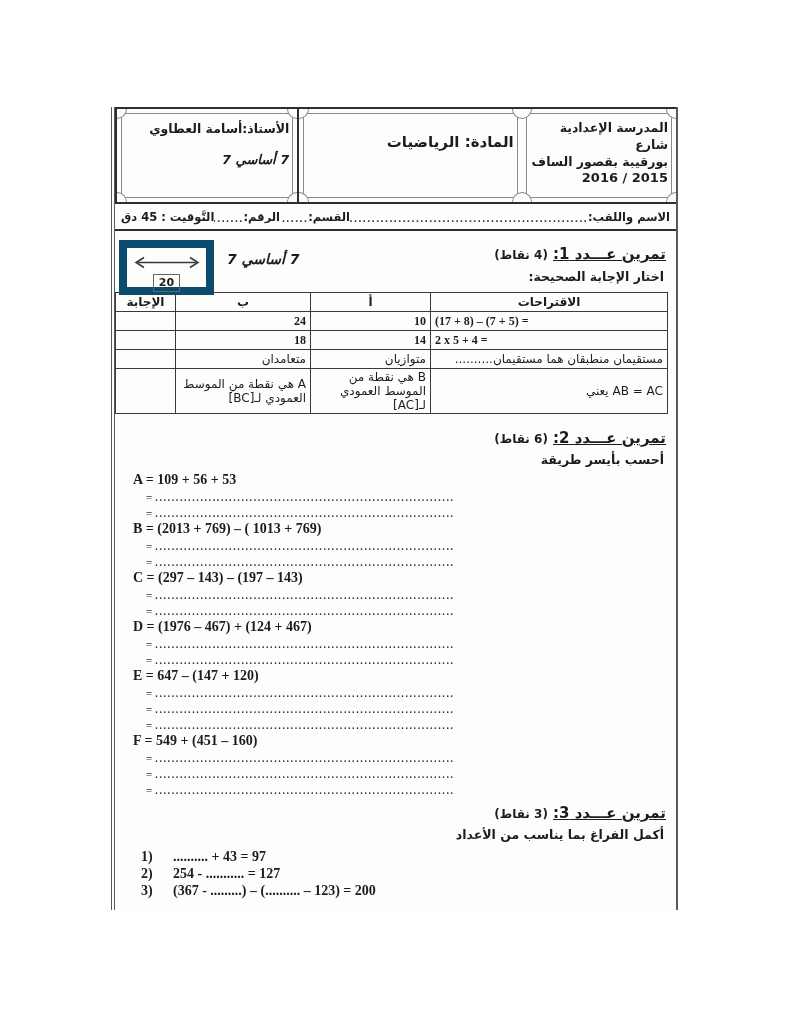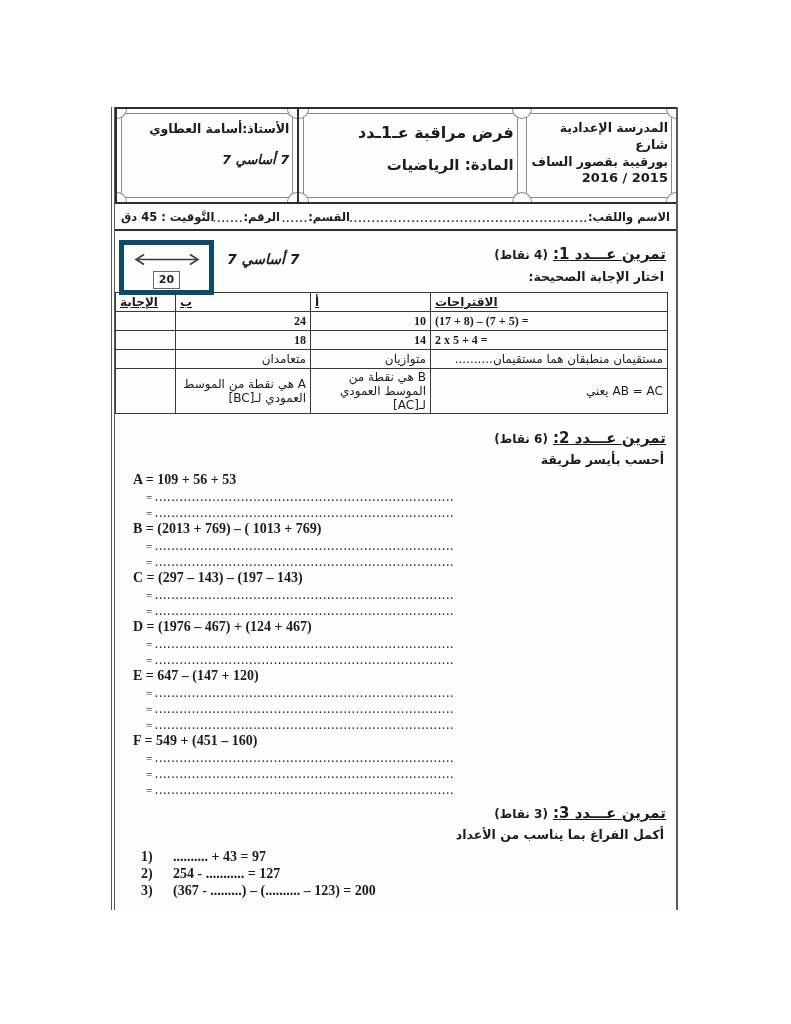--- a/index.html
+++ b/index.html
@@ -42,32 +42,32 @@
   
   .sheet-body { position:relative; height:675px; overflow:hidden; }
   .ex-head { direction:rtl; text-align:right; padding-right:10px; }
   .ex-title { font-size:15px; font-weight:bold; text-decoration:underline; }
   .ex-points { font-size:12px; font-weight:bold; }
   .instr { direction:rtl; text-align:right; padding-right:12px; font-size:12.5px; font-weight:bold; }
   .mt13 { margin-top:13px; } .mt14 { margin-top:14px; } .mt6 { margin-top:6px; } .mt5 { margin-top:5px; }
 
   
   .class-note { position:absolute; left:4px; top:9px; width:95px; height:55px;
-                border:5px solid #0c4a6e; background:#fdfdfb; text-align:center; padding-top:6px; }
+                border:8px solid #0c4a6e; background:#fdfdfb; text-align:center; padding-top:6px; }
   .scale-box { width:27px; height:18px; border:1px solid #666; margin:1px auto 0;
                font-size:11px; font-weight:bold; line-height:16px; font-family:"DejaVu Sans", sans-serif; }
   .grade-note { position:absolute; left:112px; top:20px; font-size:14px; font-weight:bold;
                 font-style:italic; direction:rtl; white-space:nowrap; }
 
   
   table.qtable { direction:rtl; border-collapse:collapse; margin:8px 1px 0 0;
                  margin-right:12px; width:552px; table-layout:fixed; }
   .qtable th, .qtable td { border:1px solid #3a3a3a; font-size:12px; padding:1px 4px;
                            vertical-align:middle; height:19px; }
-  .qtable th { font-weight:bold; text-align:left;text-decoration:underline; }
+  .qtable th { font-weight:bold; text-align:center; }
   .col-prop { width:237px; } .col-a { width:120px; } .col-b { width:135px; } .col-ans { width:60px; }
   .cell-rtl { text-align:right; direction:rtl; }
   .cell-ltr { text-align:left; direction:ltr; font-family:"Liberation Serif", serif; font-weight:bold; font-size:12.5px; }
   .cell-num { text-align:right; direction:ltr; font-family:"Liberation Serif", serif; font-weight:bold; font-size:12.5px; }
   .cell-small { font-size:11px; line-height:14px; height:36px; }
 
   
   .expr-block { direction:ltr; padding-left:18px; margin-top:4px; }
   .expr { font-family:"Liberation Serif", serif; font-weight:bold; font-size:14px;
           height:17px; line-height:17px; white-space:nowrap; }
@@ -100,21 +100,20 @@
       <div class="school-line">بورقيبة بقصور الساف</div>
       <div class="school-year">2016 / 2015</div>
     </div>
     <div class="hcell hcell-exam">
       <div class="fr">
         <span class="n n-tl"></span>
         <span class="n n-tr"></span>
         <span class="n n-bl"></span>
         <span class="n n-br"></span>
       </div>
-      <div class="exam-title">فرض مراقبة عـ1ـدد</div>
       <div class="exam-subject">المادة: الرياضيات</div>
     </div>
     <div class="hcell hcell-teacher">
       <div class="fr">
         <span class="n n-tl"></span>
         <span class="n n-tr"></span>
         <span class="n n-bl"></span>
         <span class="n n-br"></span>
       </div>
       <div class="teacher-name">الأستاذ:أسامة العطاوي</div>

